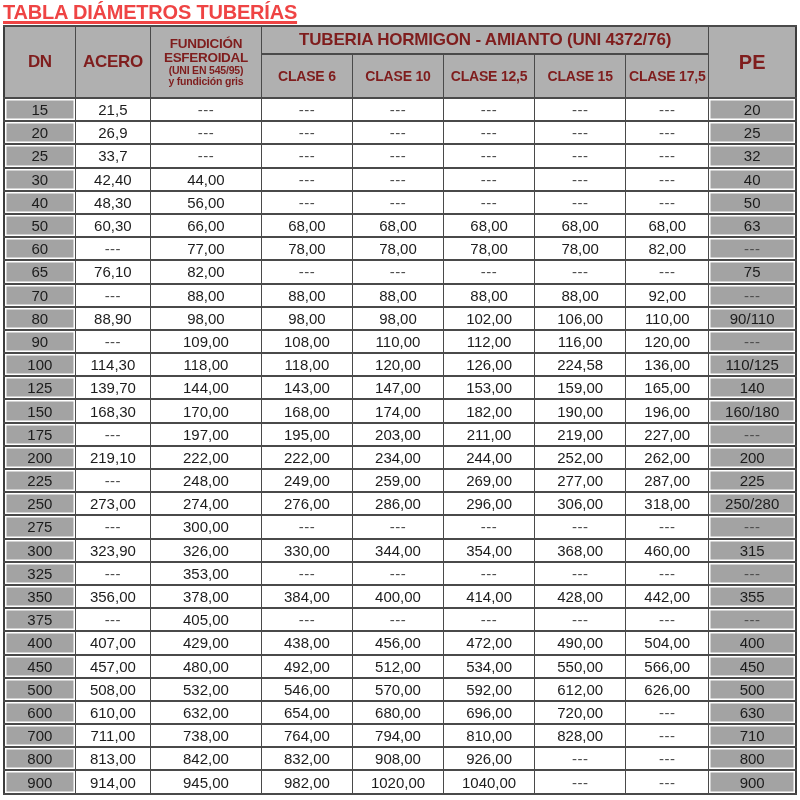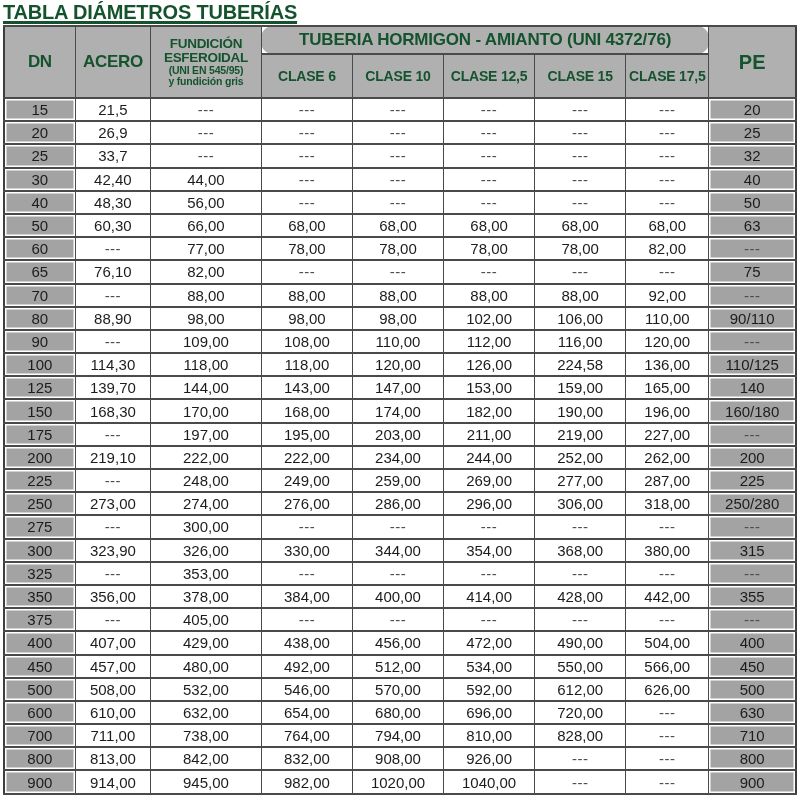--- a/index.html
+++ b/index.html
@@ -8,21 +8,21 @@
     background: #ffffff;
     font-family: "Liberation Sans", sans-serif;
     -webkit-font-smoothing: antialiased;
   }
   .page { width: 800px; height: 800px; overflow: hidden; }
 
   .title {
     margin: 1px 0 1px 3px;
     font-size: 20px;
     font-weight: bold;
-    color: #14532d;
+    color: #ef4444;
     text-decoration: underline;
     text-decoration-thickness: 2.5px;
     text-underline-offset: 2px;
     letter-spacing: -0.2px;
   }
 
   table.diam {
     border-collapse: collapse;
     table-layout: fixed;
     width: 794px;
@@ -35,26 +35,26 @@
     padding: 0;
     text-align: center;
     vertical-align: middle;
     overflow: hidden;
     white-space: nowrap;
   }
   table.diam { border: 2px solid #3d3d3d; }
 
   thead th {
     background: #b0b0b0;
-    color: #14532d;
+    color: #7f1d1d;
     font-weight: bold;
   }
   .h-dn, .h-acero { font-size: 17px; letter-spacing: -0.3px; }
   .h-pe { font-size: 20px; }
-  .h-group { font-size: 17px; height: 26px; letter-spacing: -0.2px; border-radius: 12px; }
+  .h-group { font-size: 17px; height: 26px; letter-spacing: -0.2px; }
   .h-clase { font-size: 14px; height: 42px; letter-spacing: -0.2px; margin-left: 11px; }
   .h-fund { line-height: 1.05; }
   .fund-main { font-size: 13.5px; font-weight: bold; letter-spacing: -0.3px; }
   .fund-small { font-size: 10.5px; font-weight: bold; letter-spacing: -0.2px; text-align: center; }
 
   tbody td {
     height: 21.2px;
     font-size: 15px;
     line-height: 21px;
     color: #1c1c1c;
@@ -317,21 +317,21 @@
           <td class="pe dash">---</td>
         </tr>
         <tr>
           <td class="dn">300</td>
           <td class="val">323,90</td>
           <td class="val">326,00</td>
           <td class="val">330,00</td>
           <td class="val">344,00</td>
           <td class="val">354,00</td>
           <td class="val">368,00</td>
-          <td class="val">380,00</td>
+          <td class="val">460,00</td>
           <td class="pe">315</td>
         </tr>
         <tr>
           <td class="dn">325</td>
           <td class="val dash">---</td>
           <td class="val">353,00</td>
           <td class="val dash">---</td>
           <td class="val dash">---</td>
           <td class="val dash">---</td>
           <td class="val dash">---</td>

